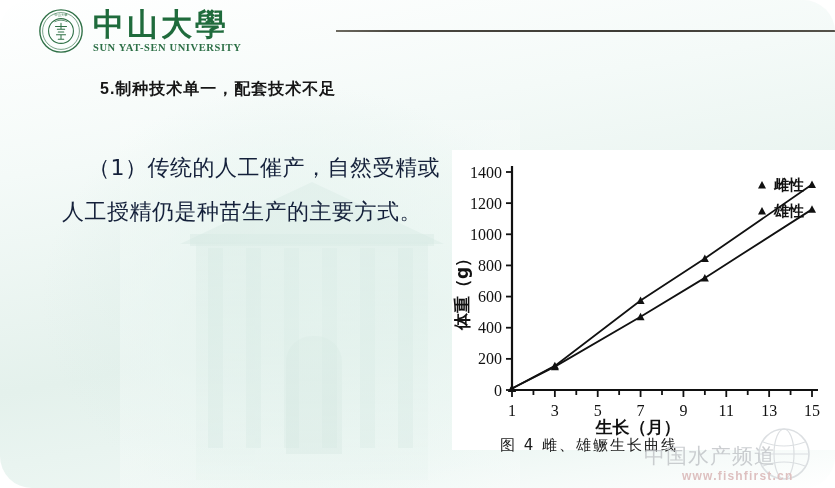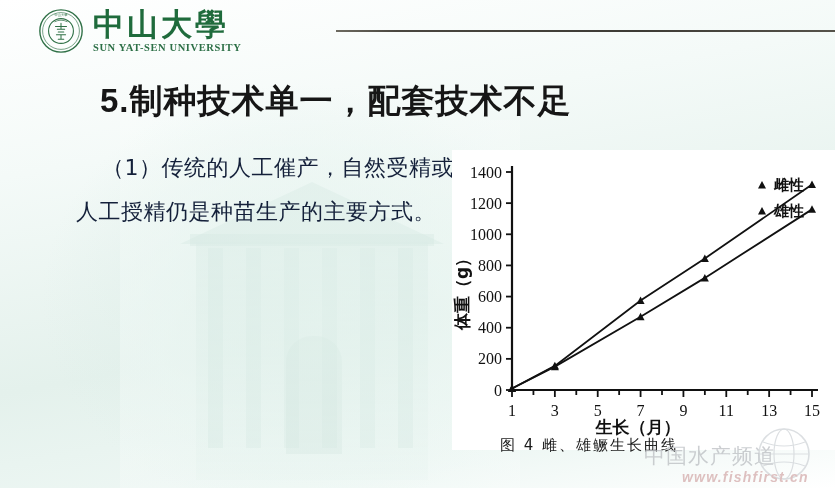--- a/index.html
+++ b/index.html
@@ -7,20 +7,21 @@
     width:835px; height:488px; overflow:hidden;
     font-family:"Liberation Sans", sans-serif;
     background:#ffffff;
   }
   #slide {
     position:relative; width:835px; height:488px;
     background:
       radial-gradient(ellipse 360px 300px at 300px 300px, rgba(205,230,222,0.55) 0%, rgba(222,238,233,0.35) 45%, rgba(255,255,255,0) 72%),
       linear-gradient(170deg, #ffffff 0%, #f4faf8 28%, #e4f1ec 62%, #eef7f4 85%, #ffffff 100%);
     overflow:hidden;
+    border-radius:32px;
   }
   
   .bg-building {
     position:absolute; left:150px; top:130px; width:330px; height:350px;
     opacity:0.55; pointer-events:none;
   }
   .bg-building .roof {
     position:absolute; left:30px; top:52px; width:0; height:0;
     border-left:132px solid transparent; border-right:132px solid transparent;
     border-bottom:62px solid rgba(150,192,180,0.45);
@@ -63,28 +64,28 @@
   }
   .rule {
     position:absolute; left:336px; top:30px; width:499px; height:2px;
     background:linear-gradient(90deg, #6d6a60 0%, #4a4740 12%, #3d3b35 60%, #55524a 100%);
   }
 
   
   .slide-title {
     position:absolute; left:100px; top:79px;
     font-family:"DejaVu Sans", sans-serif;
-    font-size:33px; font-weight:700; color:#161616;
+    font-size:16px; font-weight:700; color:#161616;
     letter-spacing:1px; white-space:nowrap;
   }
   .slide-title .num { font-family:"Liberation Sans", sans-serif; }
 
   
   .body-text {
-    position:absolute; left:76px; top:146px; width:390px;
+    position:absolute; left:62px; top:146px; width:390px;
     font-family:"DejaVu Sans", sans-serif;
     font-size:22px; color:#14203a; line-height:44px;
   }
   .para { margin-bottom:14px; text-indent:26px; letter-spacing:0.5px; }
 
   
   .chart-panel {
     position:absolute; left:452px; top:150px; width:383px; height:300px;
     background:#ffffff;
   }
@@ -96,21 +97,21 @@
   }
   .wm-text {
     position:absolute; left:8px; top:14px;
     font-family:"DejaVu Sans", sans-serif;
     font-size:21px; font-weight:400; color:#b9bcc0;
     letter-spacing:1px; white-space:nowrap;
   }
   .wm-url {
     position:absolute; left:46px; top:41px;
     font-family:"Liberation Sans", sans-serif;
-    font-size:14px; font-weight:700; color:#d3a9a9; letter-spacing:1.2px;font-style:italic;
+    font-size:12px; font-weight:700; color:#d3a9a9; letter-spacing:1.2px;
   }
 </style>
 </head>
 <body>
 
 <div id="slide">
 
   <div class="bg-building">
     <div class="roof"></div>
     <div class="band"></div>

